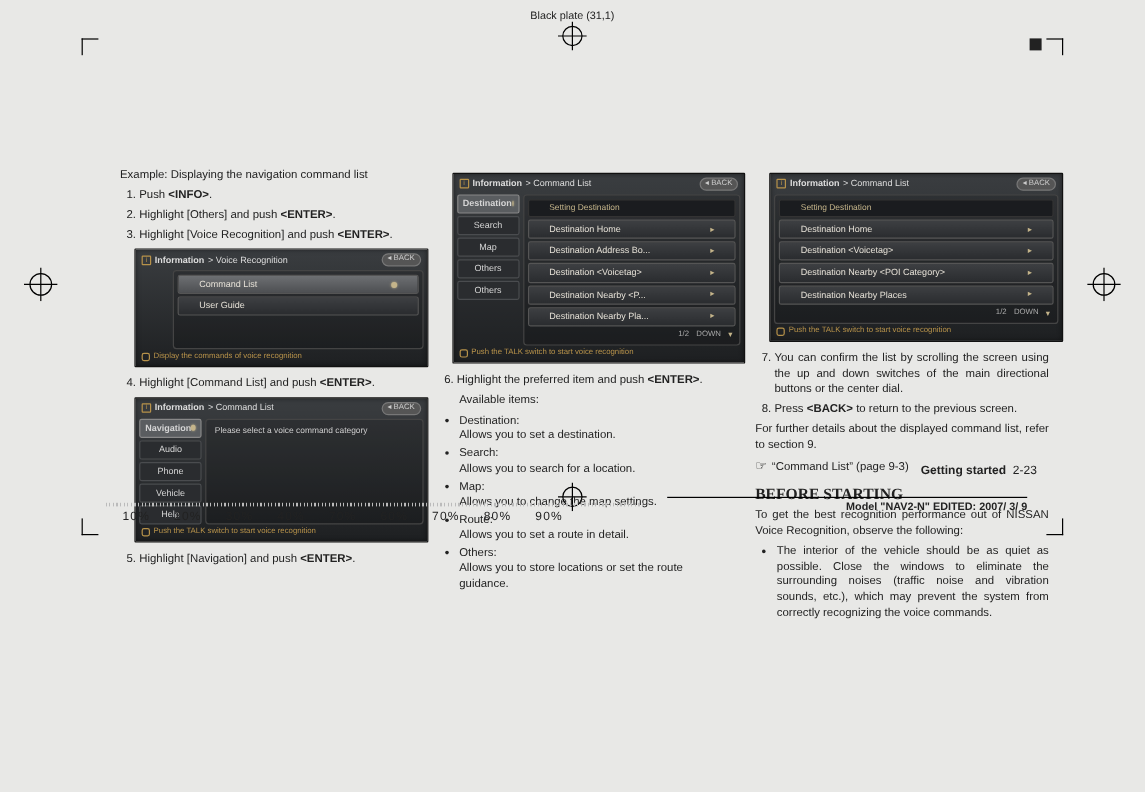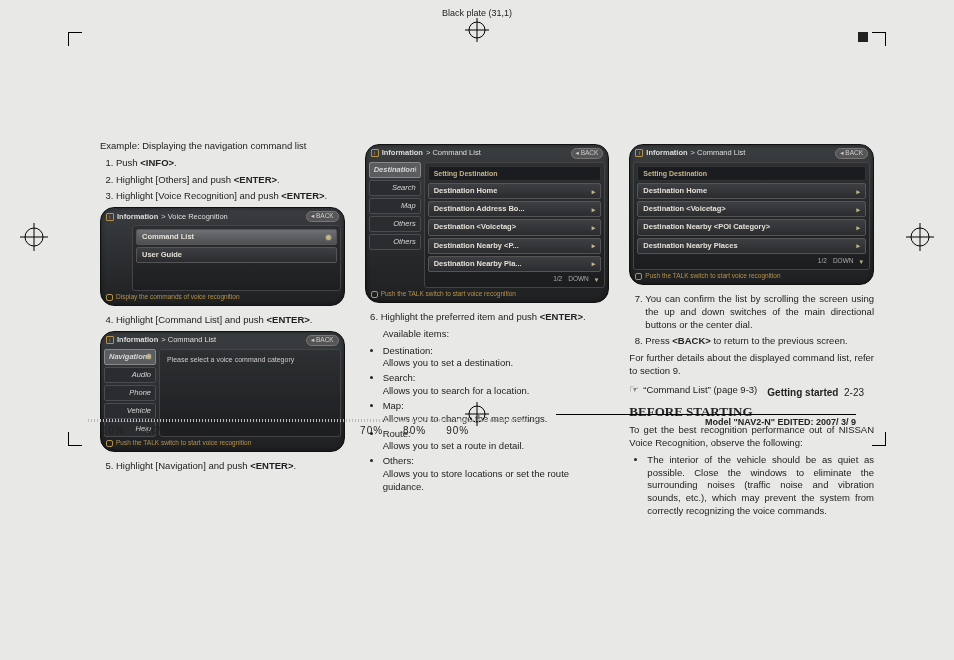--- a/index.html
+++ b/index.html
@@ -24,32 +24,32 @@
   ol { padding-left: 16px; }
   ol li { margin-bottom: 4px; text-align: justify; }
   ul.bullets { list-style: disc; padding-left: 18px; }
   ul.bullets li { margin-bottom: 2px; }
   .sub { padding-left: 18px; margin-bottom: 4px; }
   b { font-weight: bold; }
   .section-h { font-family: "Times New Roman", serif; font-size: 13px; margin: 6px 0 4px; }
   .justify { text-align: justify; }
 
   
-  .device { background: linear-gradient(#3a3d40, #1e2022); border: 1px solid #111; border-radius: 14px; padding: 2px 3px 3px; margin: 4px 0 8px; color: #ddd; font-size: 7.5px; box-shadow: inset 0 0 4px rgba(0,0,0,.5); }
+  .device { background: linear-gradient(#3a3d40, #1e2022); border: 1px solid #111; border-radius: 1px; padding: 2px 3px 3px; margin: 4px 12px 8px; color: #ddd; font-size: 7.5px; box-shadow: inset 0 0 4px rgba(0,0,0,.5); }
   .device.small { width: 100%; }
   .dev-titlebar { display: flex; align-items: center; justify-content: space-between; padding: 1px 2px 3px; }
   .dev-title { display: flex; align-items: center; gap: 3px; }
   .dev-i { width: 8px; height: 8px; border: 1px solid #b7924a; display: inline-flex; align-items: center; justify-content: center; font-size: 6px; color: #b7924a; border-radius: 1px; }
   .dev-back { background: #555; border: 1px solid #777; border-radius: 7px; padding: 0 4px; font-size: 6.5px; color: #ccc; }
   .dev-body { display: flex; gap: 3px; }
   .dev-side { width: 52px; display: flex; flex-direction: column; gap: 2px; }
   .dev-main { flex: 1; display: flex; flex-direction: column; gap: 2px; border: 1px solid #444; border-radius: 3px; padding: 3px; background: rgba(0,0,0,.15); }
-  .dev-tab { background: #2a2c2f; border: 1px solid #4a4c4f; border-radius: 2px; padding: 2px 4px; color: #d5d5d5; display:flex; align-items:center; justify-content:flex-end;font-style:italic;}
+  .dev-tab { background: #2a2c2f; border: 1px solid #4a4c4f; border-radius: 2px; padding: 2px 4px; color: #d5d5d5; display:flex; align-items:center; justify-content:center;}
   .dev-tab.active { background: #5a5d60; border-color: #888; font-weight: bold; }
-  .dev-row { background: linear-gradient(#3d3f42, #2a2c2f); border: 1px solid #555; border-radius: 2px; padding: 2px 5px; color: #e5e0d6; white-space: nowrap; overflow: hidden; text-overflow: ellipsis; display:flex; justify-content:space-between; align-items:center;font-weight:bold;}
+  .dev-row { background: linear-gradient(#3d3f42, #2a2c2f); border: 1px solid #555; border-radius: 2px; padding: 2px 17px; color: #e5e0d6; white-space: nowrap; overflow: hidden; text-overflow: ellipsis; display:flex; justify-content:space-between; align-items:center;}
   .dev-row.header { background: #1a1c1f; color: #c4b48a; font-size: 7px; border-color:#333;}
   .dev-row.sel { background: linear-gradient(#6d6f72, #4d4f52); text-align: right; }
   .dev-pager { align-self: flex-end; font-size: 6.5px; color: #aaa; display:flex; gap:6px; padding: 1px 3px 0;}
   .dev-footer { color: #b7924a; font-size: 6.5px; padding: 2px 2px 0; display:flex; align-items:center; gap:3px;}
   .dev-footer .mic { width:7px; height:7px; border:1px solid #b7924a; border-radius:2px; display:inline-block; }
   .dev-note { color: #ccc; font-size: 7px; padding: 3px 4px; line-height:1.2;}
   .dot { width:5px; height:5px; border-radius:50%; background:#c4b48a; box-shadow:0 0 2px #c4b48a; }
   .arrow { font-size:7px; color:#c4b48a;}
 
   .page-foot { position: absolute; right: 90px; bottom: 76px; font-size: 10px; }

